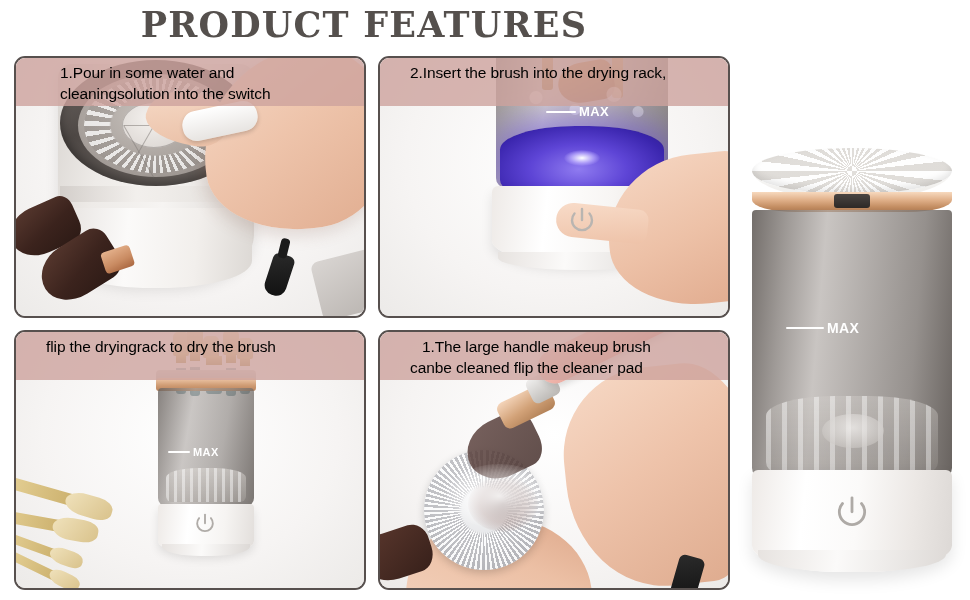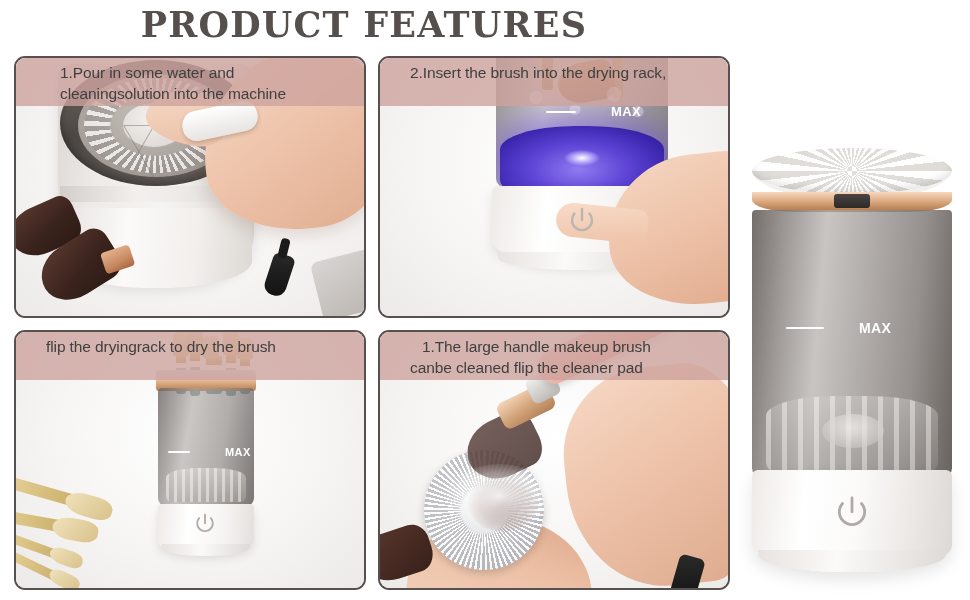--- a/index.html
+++ b/index.html
@@ -35,37 +35,37 @@
   .p2 { left: 378px; top: 56px;  width: 352px; height: 262px; }
   .p3 { left: 14px;  top: 330px; width: 352px; height: 260px; }
   .p4 { left: 378px; top: 330px; width: 352px; height: 260px; }
 
   .photo { position: absolute; inset: 0; overflow: hidden; }
 
   .caption {
     position: absolute; left: 0; top: 0; width: 100%;
     height: 48px;
     background: rgba(205,163,157,0.80);
-    color: #404040;
+    color: #000000;
     font-size: 15.5px;
     line-height: 21px;
     font-weight: 400;
     padding: 4px 8px 0 44px;
     z-index: 6;
     letter-spacing: -0.1px;
   }
   .caption.wide { padding-left: 30px; }
   .caption .l2 { display: block; }
 
   
   .bg-white { position: absolute; inset: 0; background:
      radial-gradient(ellipse at 50% 40%, #ffffff 0%, #f6f4f3 60%, #eceae8 100%); }
 
   
-  .maxmark { position: absolute; display: flex; align-items: center; z-index: 5; gap: 32px; }
+  .maxmark { position: absolute; display: flex; align-items: center; z-index: 5; }
   .maxmark .ln { display: block; height: 2px; background: #ffffff; border-radius: 1px; }
   .maxmark .tx { color: #ffffff; font-weight: 700; font-size: 13px; margin-left: 3px;
                  font-family: "Liberation Sans", sans-serif; letter-spacing: .4px; }
 
   
   .power { position: absolute; z-index: 5; }
   .power svg { display: block; }
 
   
   .p1-body {
@@ -451,21 +451,21 @@
       <div class="brush p1-b2">
         <div class="bristles"></div>
         <div class="ferrule"></div>
       </div>
       <div class="p1-drop"></div>
       <div class="p1-phone"></div>
     </div>
 
     <div class="caption">
       <span>1.Pour in some water and</span>
-      <span class="l2">cleaningsolution into the machine</span>
+      <span class="l2">cleaningsolution into the switch</span>
     </div>
   </div>
 
   <div class="panel p2">
     <div class="photo">
       <div class="bg-white"></div>
 
       <div class="p2-tank">
         <div class="p2-rod1"></div>
         <div class="p2-rod2"></div>

